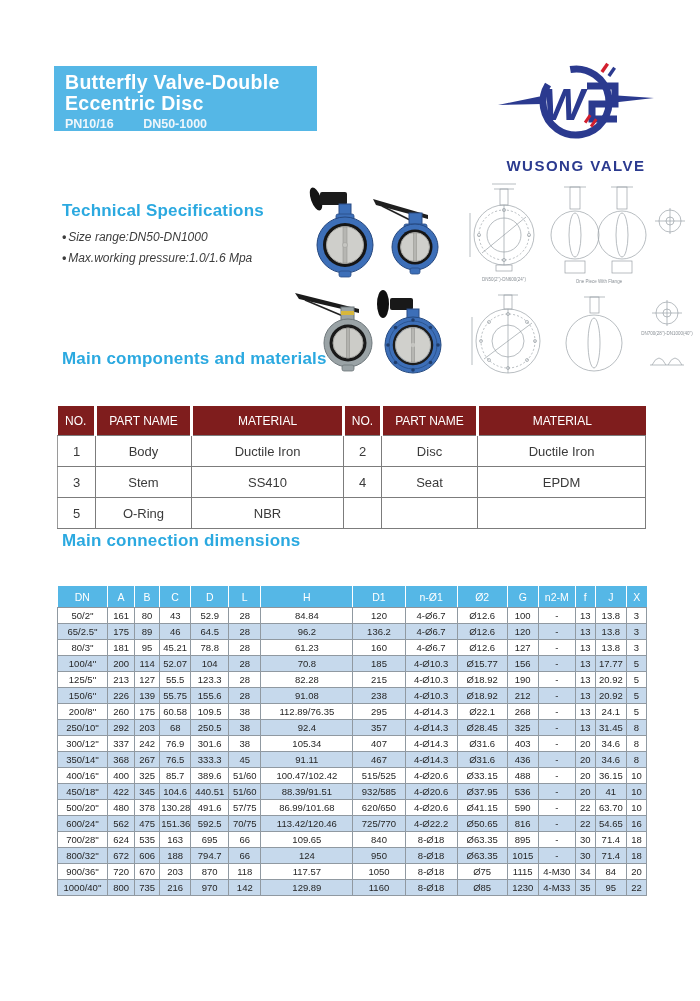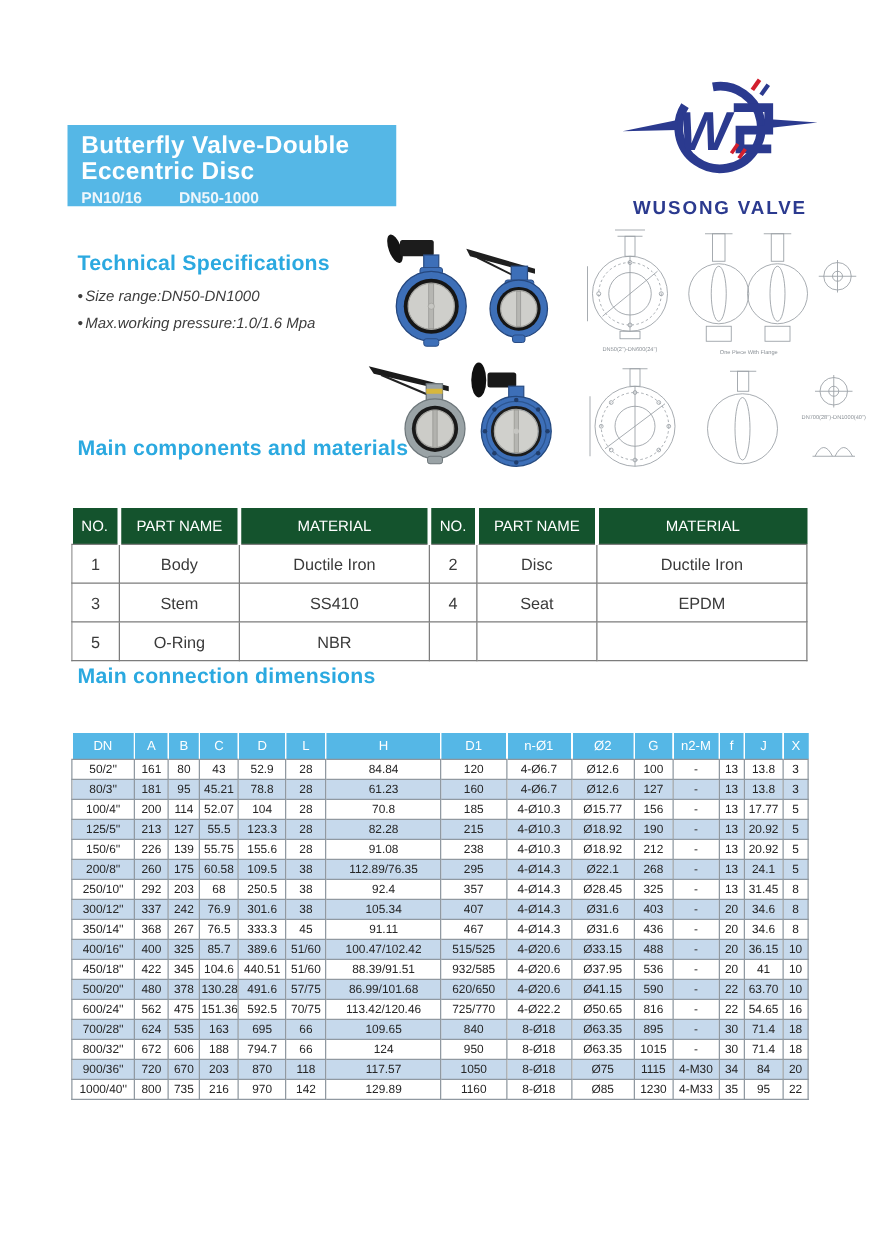--- a/index.html
+++ b/index.html
@@ -1,21 +1,21 @@
 <!DOCTYPE html>
 <html><head>
 <meta charset="utf-8">
 <style>
   html,body{margin:0;padding:0;}
   body{width:700px;height:1001px;background:#fff;font-family:"Liberation Sans",sans-serif;position:relative;overflow:hidden;}
   .page{position:absolute;inset:0;}
   .abs{position:absolute;}
 
   
-  .band{left:54px;top:100px;width:263px;height:65px;background:#55b7e6;color:#fff;
+  .band{left:54px;top:66px;width:263px;height:65px;background:#55b7e6;color:#fff;
         padding:6px 11px 0 11px;box-sizing:border-box;}
   .band .t{font-size:19.5px;font-weight:700;line-height:21px;letter-spacing:.3px;}
   .band .sub{margin-top:3px;font-size:12.5px;font-weight:600;color:#eef6fb;}
   .band .sub .dn{margin-left:26px;}
 
   
   .logo{left:495px;top:58px;width:162px;text-align:center;}
   .logo .company{margin-top:1px;font-size:15px;font-weight:700;color:#2b3a8f;letter-spacing:1.5px;}
 
   
@@ -28,21 +28,21 @@
   .specs{left:62px;top:227px;width:270px;list-style:none;margin:0;padding:0;font-style:italic;}
   .specs li{font-size:12px;color:#3d3d3d;line-height:21px;}
   .specs li::before{content:"\2022";margin-right:2px;font-weight:700;}
 
   
   table{border-collapse:collapse;table-layout:fixed;background:#fff;}
   th,td{text-align:center;overflow:hidden;white-space:nowrap;}
 
   
   .comp-table{left:57px;top:406px;width:588px;}
-  .comp-table th{background:#14532d;color:#fff;font-size:12px;font-weight:400;height:27px;
+  .comp-table th{background:#7f1d1d;color:#fff;font-size:12px;font-weight:400;height:27px;
                  border-left:3px solid #fff;border-right:3px solid #fff;border-bottom:1px solid #7c7c7c;}
   .comp-table th:first-child{border-left:none;}
   .comp-table th:last-child{border-right:none;}
   .comp-table td{font-size:13px;color:#3a3a3a;height:28px;border:1px solid #7c7c7c;}
   .comp-table tr td:first-child{border-left-color:#9a9a9a;}
 
   
   .dims-table{left:57px;top:586px;width:590px;}
   .dims-table th{background:#55b7e6;color:#fff;font-size:10.5px;font-weight:400;height:21px;
                  border-left:1.5px solid #fff;border-bottom:1px solid #8e959c;padding:0;}
@@ -339,20 +339,37 @@
           <td>120</td>
           <td>4-Ø6.7</td>
           <td>Ø12.6</td>
           <td>100</td>
           <td>-</td>
           <td>13</td>
           <td>13.8</td>
           <td>3</td>
         </tr>
         <tr>
+          <td>65/2.5''</td>
+          <td>175</td>
+          <td>89</td>
+          <td>46</td>
+          <td>64.5</td>
+          <td>28</td>
+          <td>96.2</td>
+          <td>136.2</td>
+          <td>4-Ø6.7</td>
+          <td>Ø12.6</td>
+          <td>120</td>
+          <td>-</td>
+          <td>13</td>
+          <td>13.8</td>
+          <td>3</td>
+        </tr>
+        <tr>
           <td>80/3''</td>
           <td>181</td>
           <td>95</td>
           <td>45.21</td>
           <td>78.8</td>
           <td>28</td>
           <td>61.23</td>
           <td>160</td>
           <td>4-Ø6.7</td>
           <td>Ø12.6</td>

